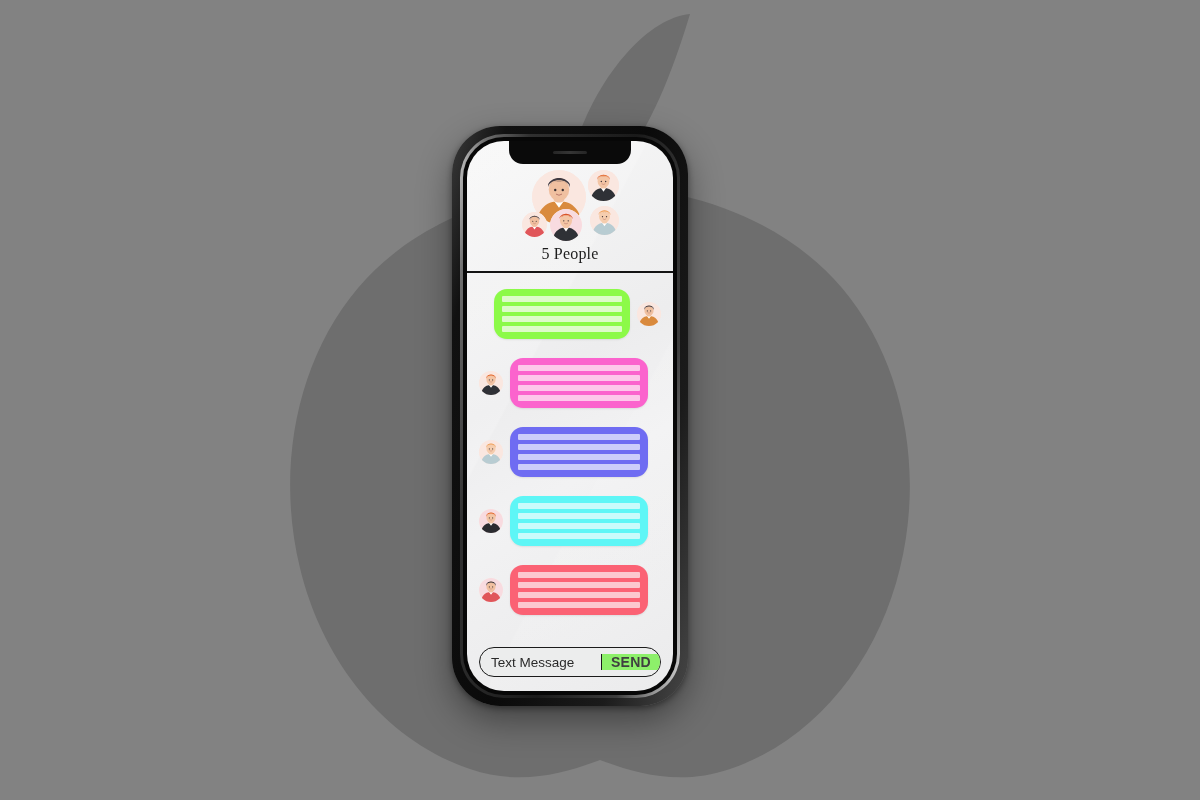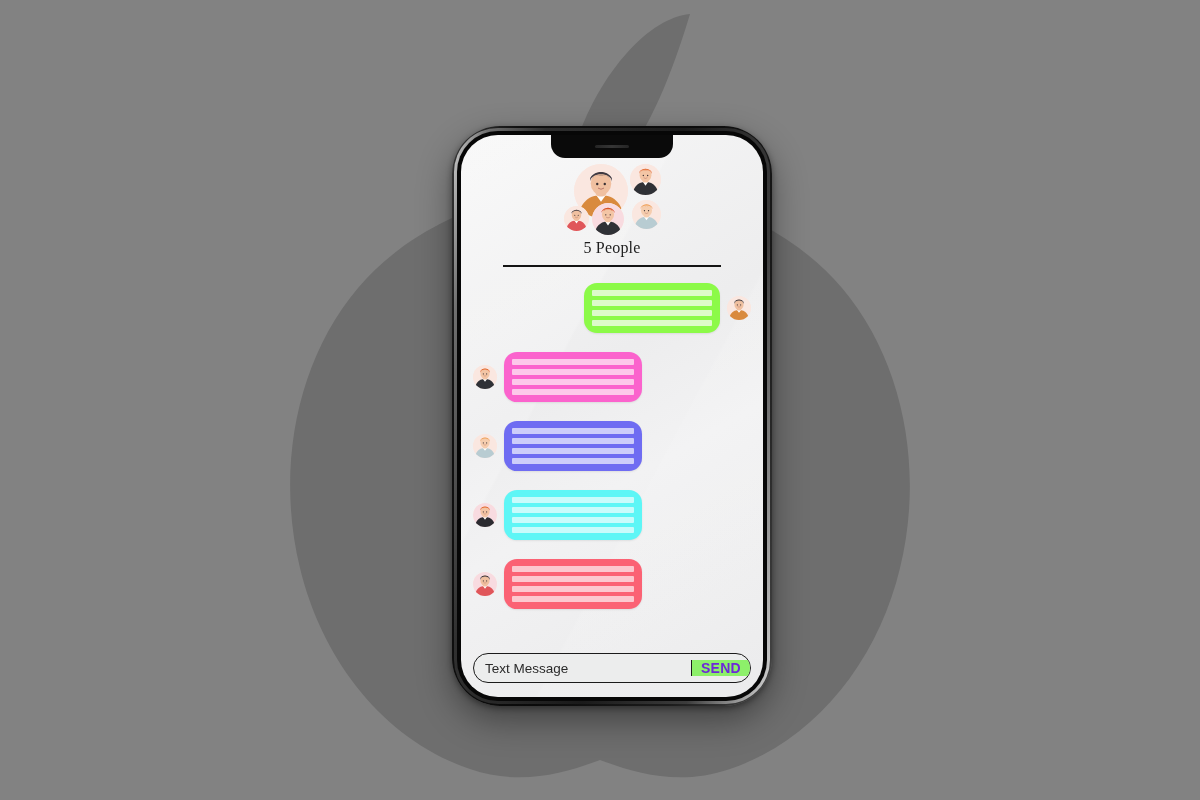--- a/index.html
+++ b/index.html
@@ -13,25 +13,25 @@
     position:relative; width:1200px; height:800px;
     background:#828282; overflow:hidden;
   }
 
   
   .apple-logo { position:absolute; left:0; top:0; width:1200px; height:800px; }
 
   
   #phone {
     position:absolute; left:452px; top:126px;
-    width:320px; height:580px;
+    width:236px; height:580px;
     border-radius:48px;
     background:linear-gradient(105deg,#3a3a3a 0%,#111 14%,#0a0a0a 50%,#1b1b1b 78%,#474747 100%);
     box-shadow:0 14px 34px rgba(0,0,0,.40), 0 2px 6px rgba(0,0,0,.4);
-    padding:2px;
+    padding:8px;
   }
   .phone-band {
     width:100%; height:100%; border-radius:44px;
     background:linear-gradient(100deg,#cfcfcf 0%,#6f6f6f 8%,#303030 22%,#1a1a1a 55%,#3c3c3c 80%,#d4d4d4 100%);
     padding:3px;
   }
   .phone-inner {
     width:100%; height:100%; border-radius:41px;
     background:#070707; padding:4px;
     position:relative;
@@ -108,21 +108,21 @@
     background:#eceded;
   }
   .text-input {
     flex:1; display:flex; align-items:center; padding:0 0 0 11px;
     font-size:13.5px; color:#2a2a2a; background:transparent;
   }
   .send-btn {
     display:flex; align-items:center; justify-content:center;
     padding:0 9px; background:#8df06a;
     border-left:1.4px solid #1b1b1b;
-    font-size:14px; font-weight:bold; color:#6d28d9; letter-spacing:.3px;
+    font-size:14px; font-weight:bold; color:#404040; letter-spacing:.3px;
     cursor:pointer;
   }
 </style>
 </head>
 <body>
 
 <div id="stage">
 
   <svg class="apple-logo" viewBox="0 0 1200 800" xmlns="http://www.w3.org/2000/svg" aria-hidden="true">
     <g fill="#6e6e6e">

